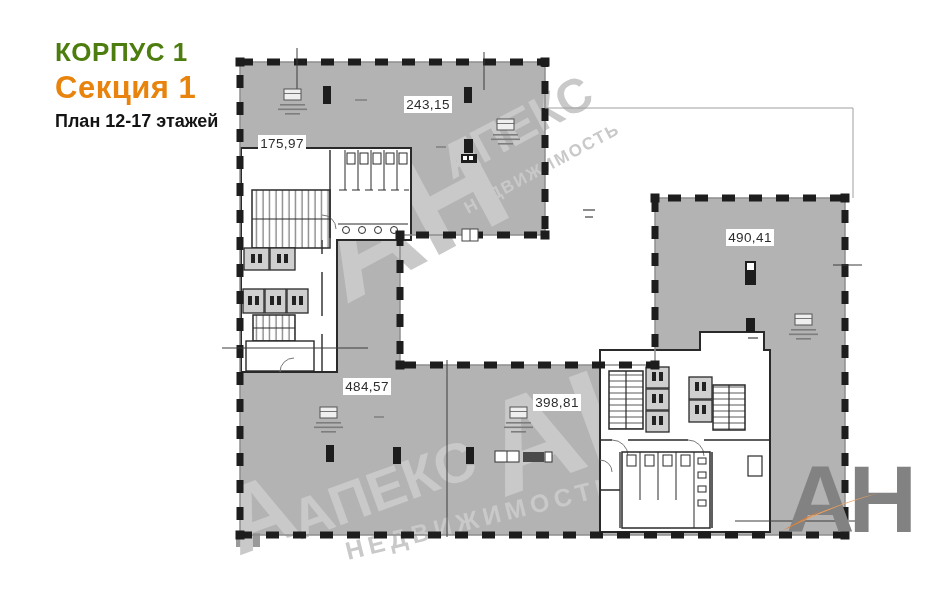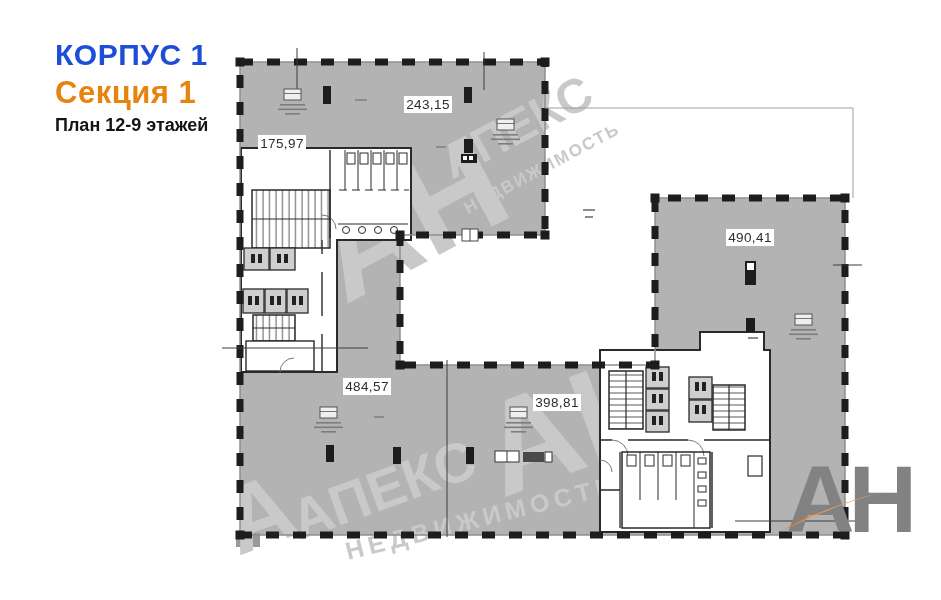--- a/index.html
+++ b/index.html
@@ -1,32 +1,32 @@
 <!DOCTYPE html>
 <html><head>
 <meta charset="utf-8">
 <style>
   html,body{margin:0;padding:0;background:#ffffff;}
   body{width:941px;height:600px;position:relative;overflow:hidden;
        font-family:"Liberation Sans",sans-serif;}
   #titles{position:absolute;left:55px;top:38px;z-index:5;line-height:1.12;}
-  .t-building{color:#1d4ed8;font-weight:bold;font-size:30px;letter-spacing:.5px;}
+  .t-building{color:#4d7c0f;font-weight:bold;font-size:26px;letter-spacing:.5px;}
   .t-section{color:#e8830d;font-weight:bold;font-size:31px;letter-spacing:.5px;margin-top:4px;}
   .t-plan{color:#141414;font-weight:bold;font-size:18px;margin-top:5px;}
   svg{position:absolute;left:0;top:0;}
   .arealbl{font-size:13.5px;fill:#2d2d2d;letter-spacing:.4px;}
   .wm{font-weight:bold;fill:#c9c9c9;}
 </style>
 </head>
 <body>
 
 <div id="titles">
   <div class="t-building">КОРПУС 1</div>
   <div class="t-section">Секция 1</div>
-  <div class="t-plan">План 12-9 этажей</div>
+  <div class="t-plan">План 12-17 этажей</div>
 </div>
 
 <svg width="941" height="600" viewBox="0 0 941 600">
   <defs>
     <pattern id="treadV" width="6.5" height="60" patternUnits="userSpaceOnUse">
       <path d="M3,0 V60" stroke="#5a5a5a" stroke-width="1"></path>
     </pattern>
     <pattern id="treadH" width="60" height="6" patternUnits="userSpaceOnUse">
       <path d="M0,3 H60" stroke="#5a5a5a" stroke-width="1"></path>
     </pattern>

